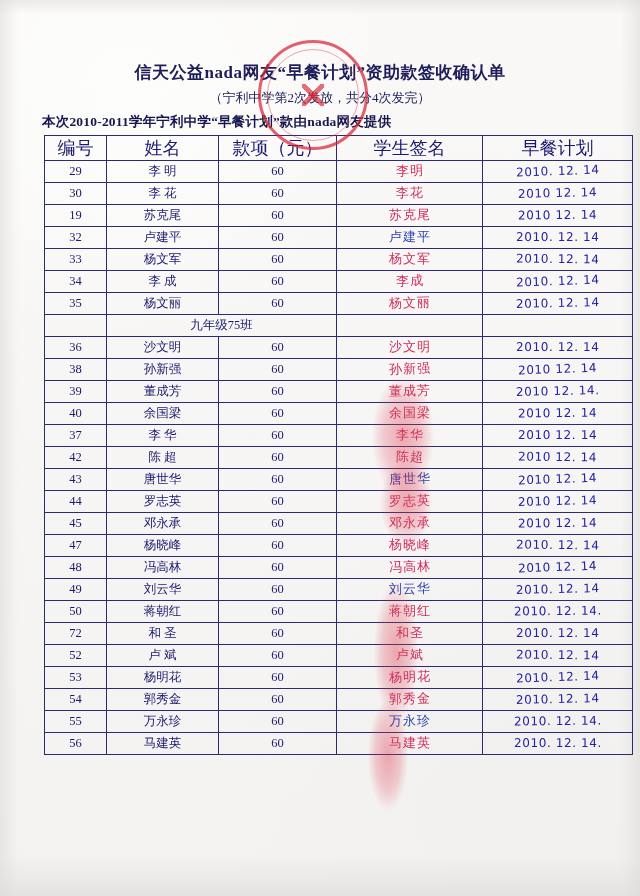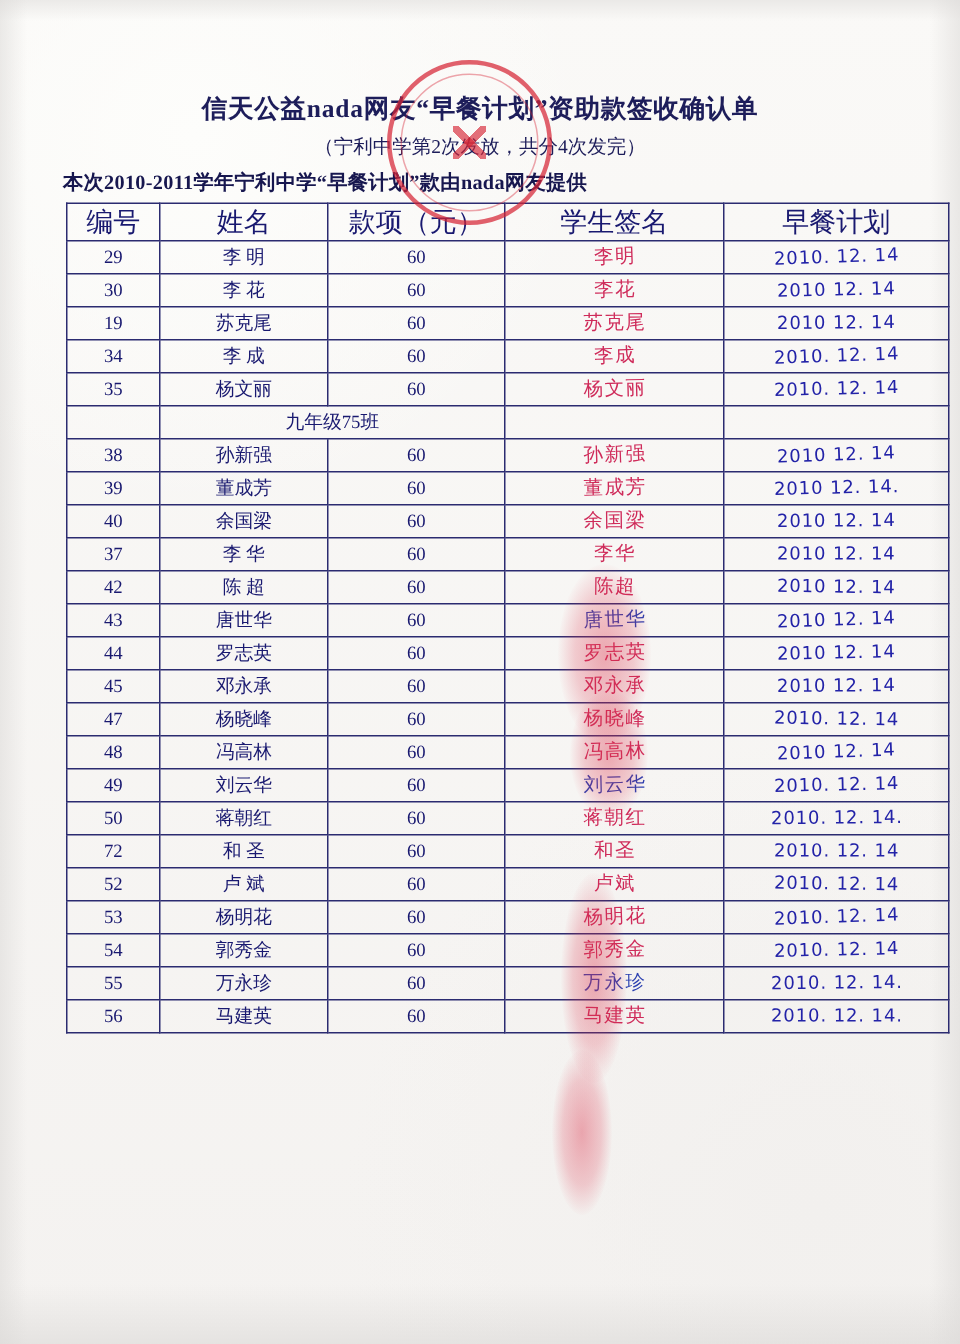--- a/index.html
+++ b/index.html
@@ -211,38 +211,59 @@
             <td class="date-cell"><span class="hw-date" style="transform: rotate(-1.3deg);">2010  12. 14</span></td>
           </tr>
           <tr>
             <td>19</td>
             <td>苏克尾</td>
             <td>60</td>
             <td class="sign-cell"><span class="hw" style="transform: rotate(-0.6deg);">苏克尾</span></td>
             <td class="date-cell"><span class="hw-date" style="transform: rotate(-0.6deg);">2010   12. 14</span></td>
           </tr>
           <tr>
+            <td>32</td>
+            <td>卢建平</td>
+            <td>60</td>
+            <td class="sign-cell"><span class="hw hw-sign-blue" style="transform: rotate(0.1deg);">卢建平</span></td>
+            <td class="date-cell"><span class="hw-date" style="transform: rotate(0.1deg);">2010.  12. 14</span></td>
+          </tr>
+          <tr>
+            <td>33</td>
+            <td>杨文军</td>
+            <td>60</td>
+            <td class="sign-cell"><span class="hw" style="transform: rotate(0.8deg);">杨文军</span></td>
+            <td class="date-cell"><span class="hw-date" style="transform: rotate(0.8deg);">2010. 12. 14</span></td>
+          </tr>
+          <tr>
             <td>34</td>
             <td>李 成</td>
             <td>60</td>
             <td class="sign-cell"><span class="hw" style="transform: rotate(-2deg);">李成</span></td>
             <td class="date-cell"><span class="hw-date" style="transform: rotate(-2deg);">2010. 12. 14</span></td>
           </tr>
           <tr>
             <td>35</td>
             <td>杨文丽</td>
             <td>60</td>
             <td class="sign-cell"><span class="hw" style="transform: rotate(-1.3deg);">杨文丽</span></td>
             <td class="date-cell"><span class="hw-date" style="transform: rotate(-1.3deg);">2010.  12. 14</span></td>
           </tr>
           <tr class="sect-row">
             <td></td>
             <td class="sect-label" colspan="2">九年级75班</td>
             <td></td>
             <td></td>
+          </tr>
+          <tr>
+            <td>36</td>
+            <td>沙文明</td>
+            <td>60</td>
+            <td class="sign-cell"><span class="hw" style="transform: rotate(0.1deg);">沙文明</span></td>
+            <td class="date-cell"><span class="hw-date" style="transform: rotate(0.1deg);">2010. 12. 14</span></td>
           </tr>
           <tr>
             <td>38</td>
             <td>孙新强</td>
             <td>60</td>
             <td class="sign-cell"><span class="hw" style="transform: rotate(-2deg);">孙新强</span></td>
             <td class="date-cell"><span class="hw-date" style="transform: rotate(-2deg);">2010  12. 14</span></td>
           </tr>
           <tr>
             <td>39</td>

